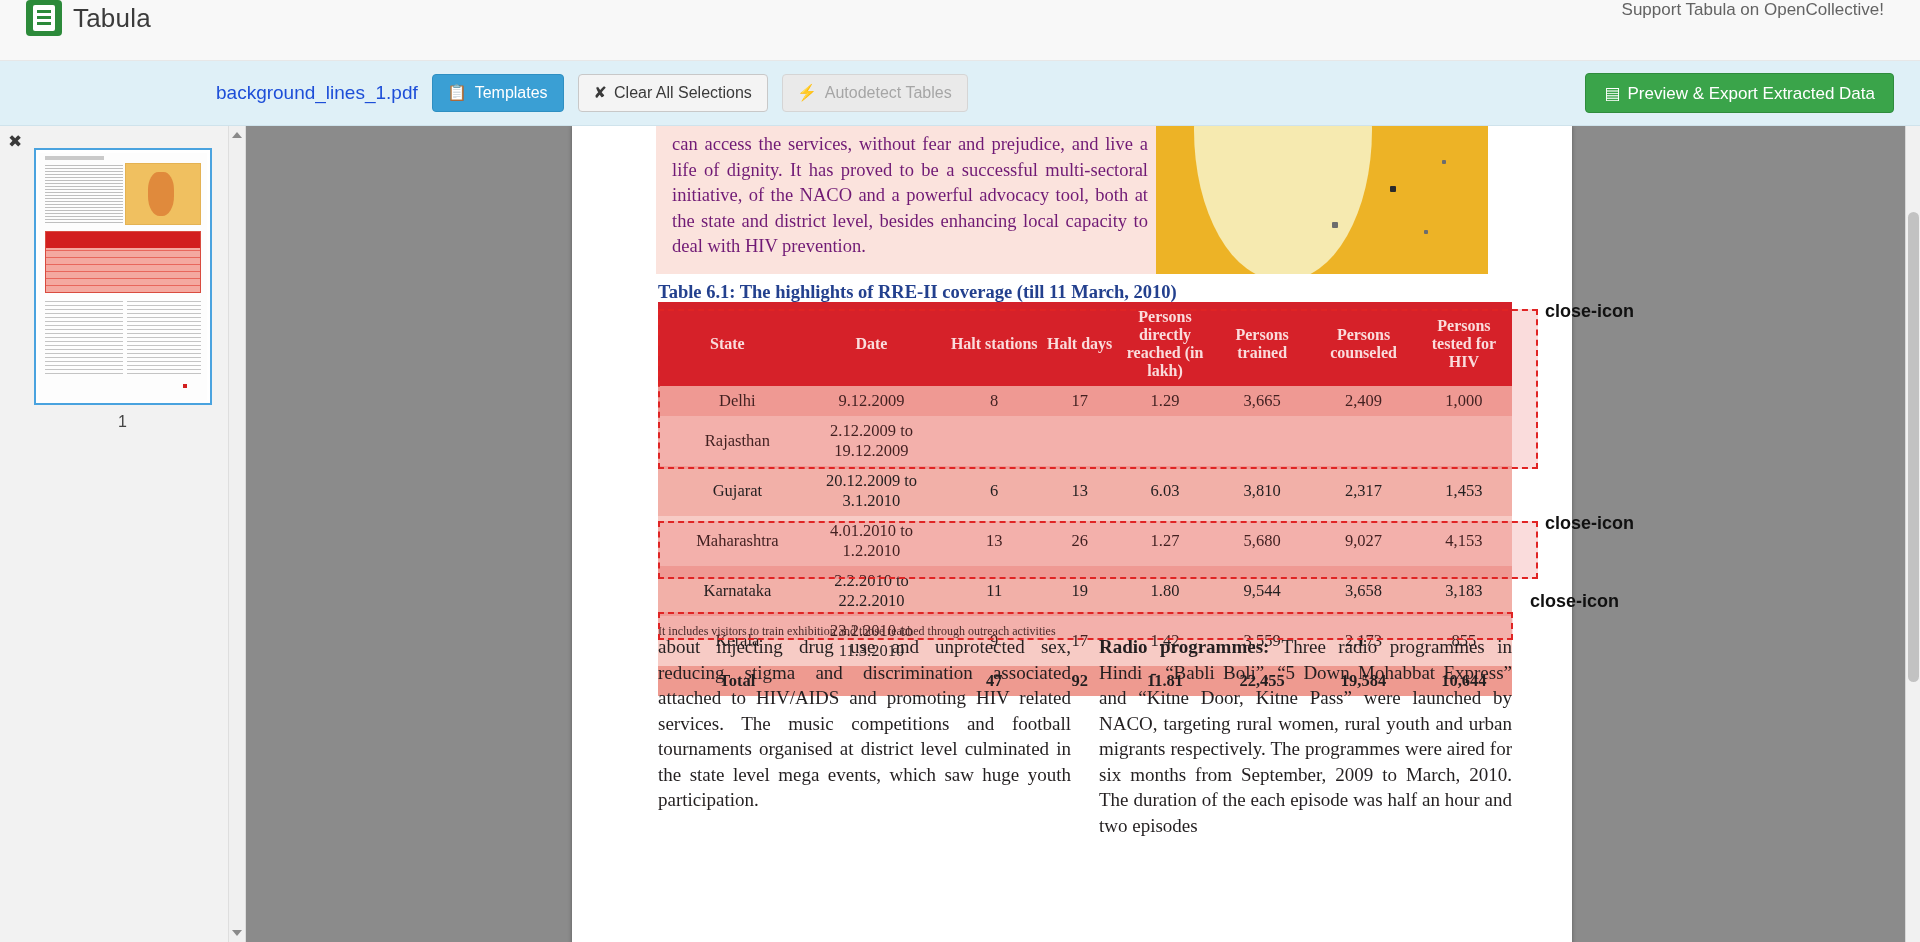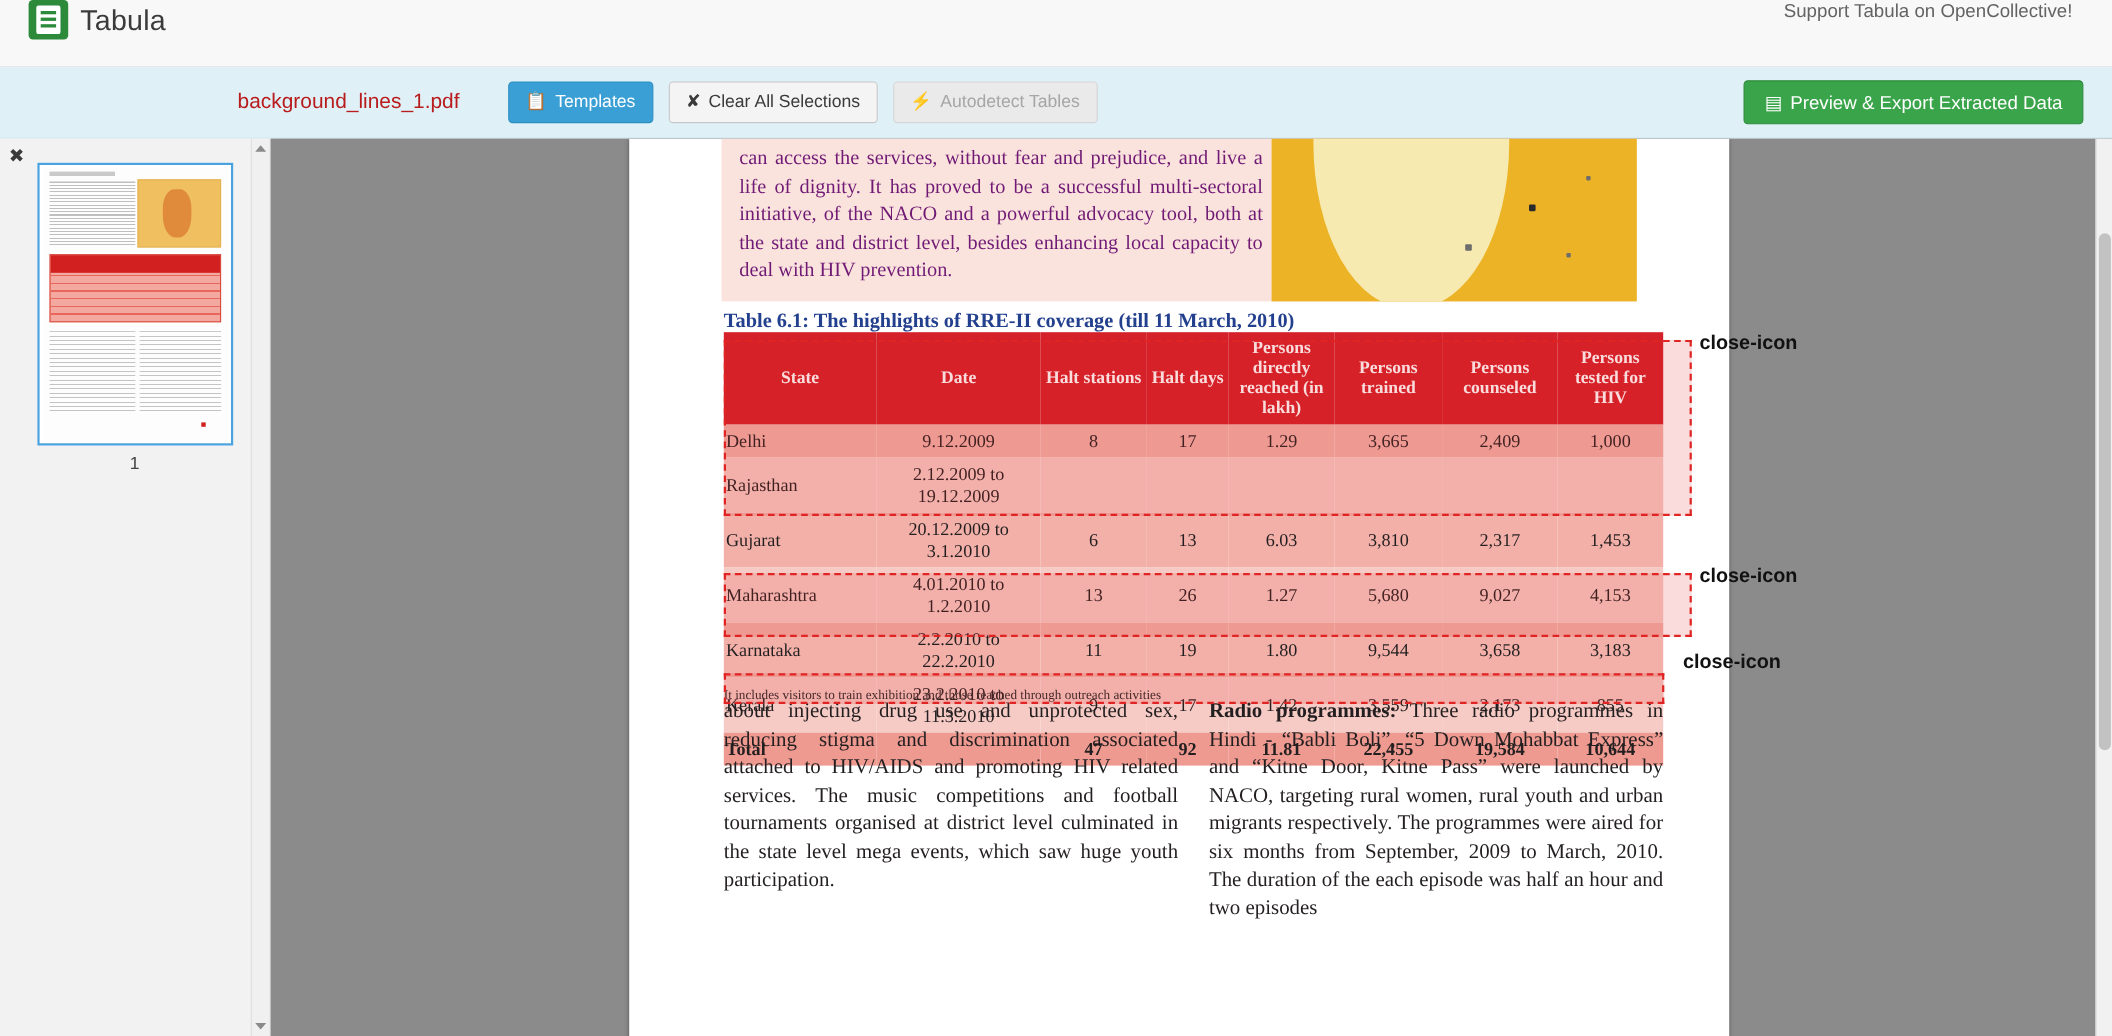--- a/index.html
+++ b/index.html
@@ -80,22 +80,22 @@
     background: #dff0f7;
     border-bottom: 1px solid #cfe3ec;
     display: flex;
     align-items: center;
     padding: 0 26px 0 216px;
     gap: 14px;
     position: relative;
   }
   .filename {
     font-size: 19px;
-    color: #b91c1c;
-    margin-right: 30px;
+    color: #1d4ed8;
+    margin-right: 0;
     white-space: nowrap;
   }
   .btn {
     display: inline-flex;
     align-items: center;
     gap: 7px;
     height: 38px;
     padding: 0 15px;
     border-radius: 4px;
     font-size: 16px;
@@ -341,22 +341,22 @@
   }
   .data-table td {
     background: #f2b0a8;
     padding: 5px 6px;
     text-align: center;
     vertical-align: middle;
     line-height: 20px;
     border: none;
   }
   .data-table td.state {
-    text-align: left;
-    padding-left: 2px;
+    text-align: center;
+    padding-left: 26px;
     width: 130px;
   }
   .data-table td.date { width: 140px; }
   .data-table tr:nth-child(even) td { background: #f7cbc5; }
   .data-table tr.total td {
     background: #ee9a90;
     font-weight: 700;
   }
   .table-note {
     position: absolute;

